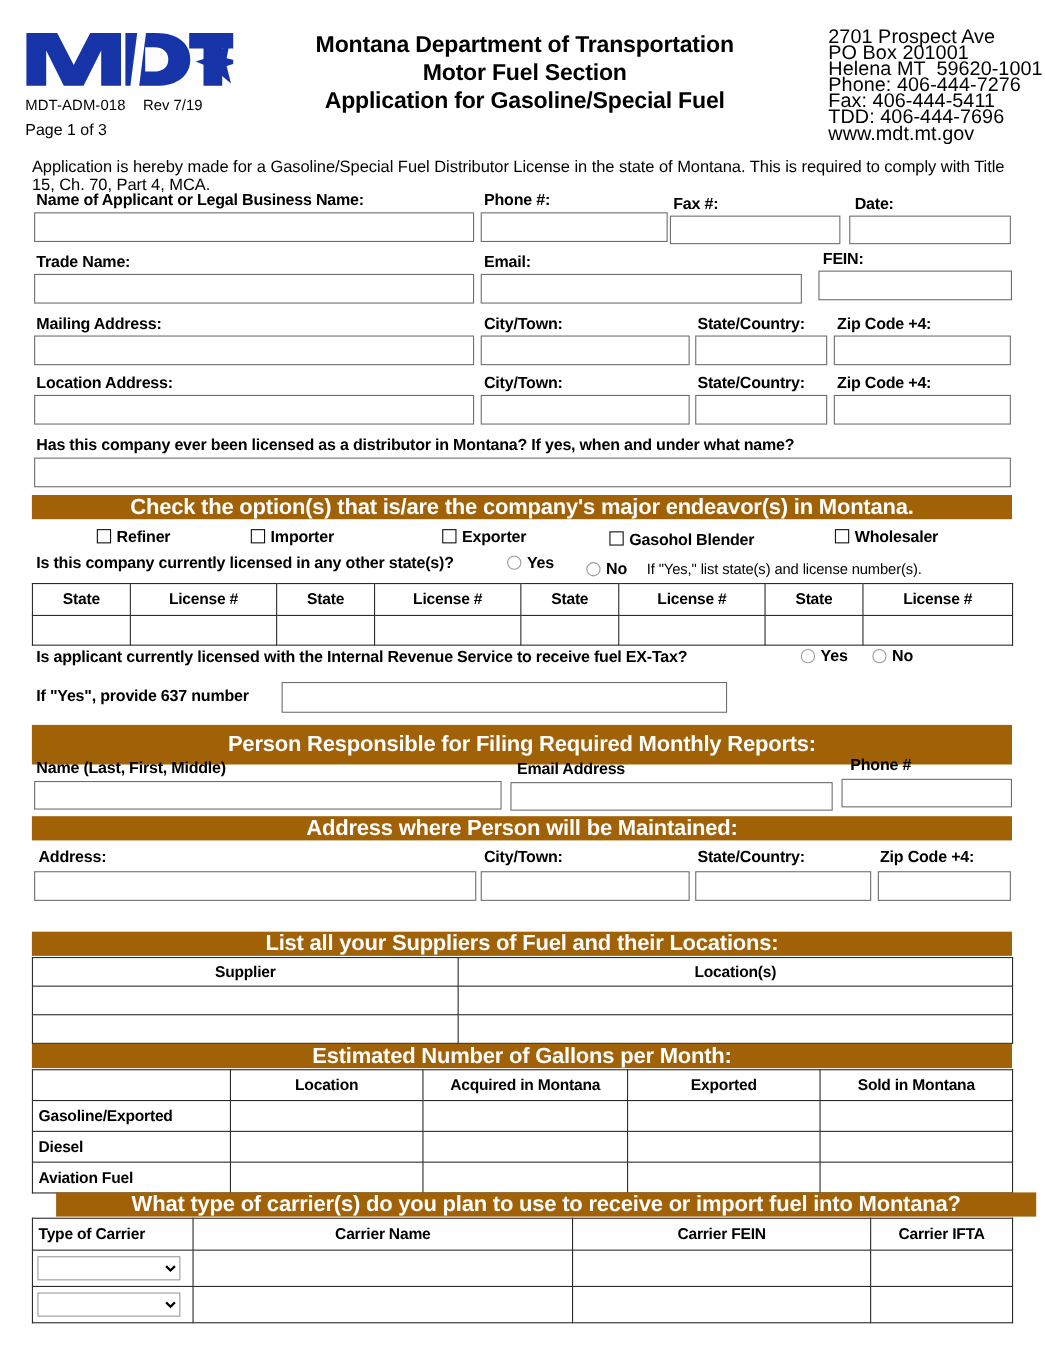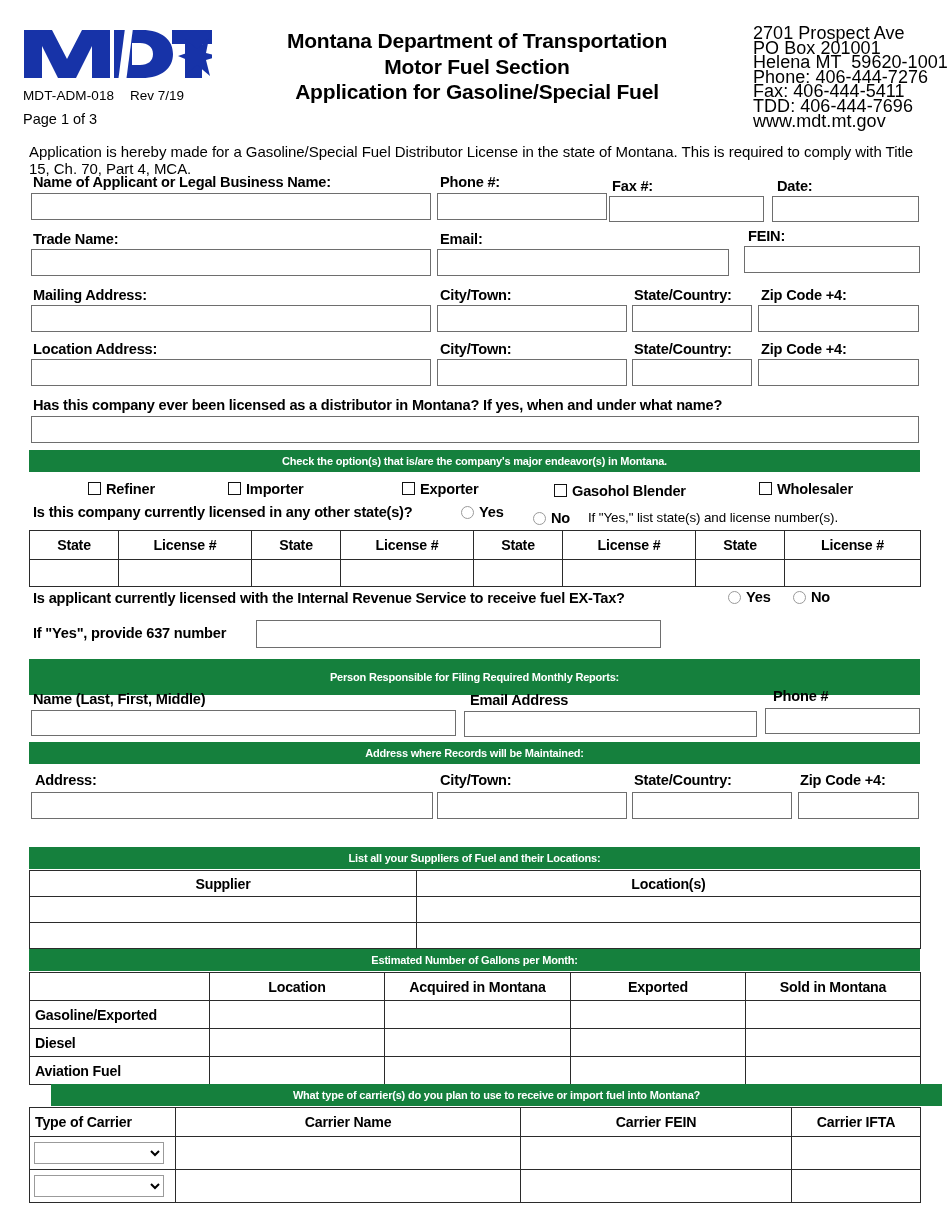--- a/index.html
+++ b/index.html
@@ -25,22 +25,22 @@
     letter-spacing:.05px;white-space:pre;}
 
   .intro{left:29px;top:143px;width:895px;font-size:15px;letter-spacing:-.05px;}
 
   
   .lbl{font-size:14.6px;font-weight:bold;letter-spacing:-.2px;white-space:nowrap;}
   .txt{font-size:13.4px;letter-spacing:-.1px;white-space:nowrap;}
   .fld{border:1.6px solid #6e6e6e;background:#fff;box-sizing:border-box;}
 
   
-  .bar{background:#15803d;color:#fff;text-align:center;font-weight:bold;
-    font-size:11px;letter-spacing:-.2px;line-height:1;display:flex;
+  .bar{background:#a16207;color:#fff;text-align:center;font-weight:bold;
+    font-size:20px;letter-spacing:-.2px;line-height:1;display:flex;
     align-items:center;justify-content:center;box-sizing:border-box;}
 
   
   .cbx{display:inline-block;width:13px;height:13px;border:1.7px solid #111;
     background:#fff;vertical-align:-1px;box-sizing:border-box;}
   .rdo{display:inline-block;width:13px;height:13px;border:1.6px solid #9a9a9a;
     border-radius:50%;background:#fff;vertical-align:-2px;box-sizing:border-box;}
   .opt{position:absolute;white-space:nowrap;font-size:14.6px;font-weight:bold;
     letter-spacing:-.2px;}
   .opt .cbx,.opt .rdo{margin-right:5px;}
@@ -206,21 +206,21 @@
 
   <div class="abs bar" style="left:29px;top:659px;width:891px;height:36px;">Person Responsible for Filing Required Monthly Reports:</div>
 
   <div class="abs lbl" style="left:33px;top:691px;">Name (Last, First, Middle)</div>
   <input class="abs fld" style="left: 31px; top: 710px; width: 425px; height: 26px;" value="">
   <div class="abs lbl" style="left:470px;top:692px;">Email Address</div>
   <input class="abs fld" style="left: 464px; top: 711px; width: 293px; height: 26px;" value="">
   <div class="abs lbl" style="left:773px;top:688px;">Phone #</div>
   <input class="abs fld" style="left: 765px; top: 708px; width: 155px; height: 26px;" value="">
 
-  <div class="abs bar" style="left:29px;top:742px;width:891px;height:22px;">Address where Records will be Maintained:</div>
+  <div class="abs bar" style="left:29px;top:742px;width:891px;height:22px;">Address where Person will be Maintained:</div>
 
   <div class="abs lbl" style="left:35px;top:772px;">Address:</div>
   <input class="abs fld" style="left: 31px; top: 792px; width: 402px; height: 27px;" value="">
   <div class="abs lbl" style="left:440px;top:772px;">City/Town:</div>
   <input class="abs fld" style="left: 437px; top: 792px; width: 190px; height: 27px;" value="">
   <div class="abs lbl" style="left:634px;top:772px;">State/Country:</div>
   <input class="abs fld" style="left: 632px; top: 792px; width: 160px; height: 27px;" value="">
   <div class="abs lbl" style="left:800px;top:772px;">Zip Code +4:</div>
   <input class="abs fld" style="left: 798px; top: 792px; width: 121px; height: 27px;" value="">
 

